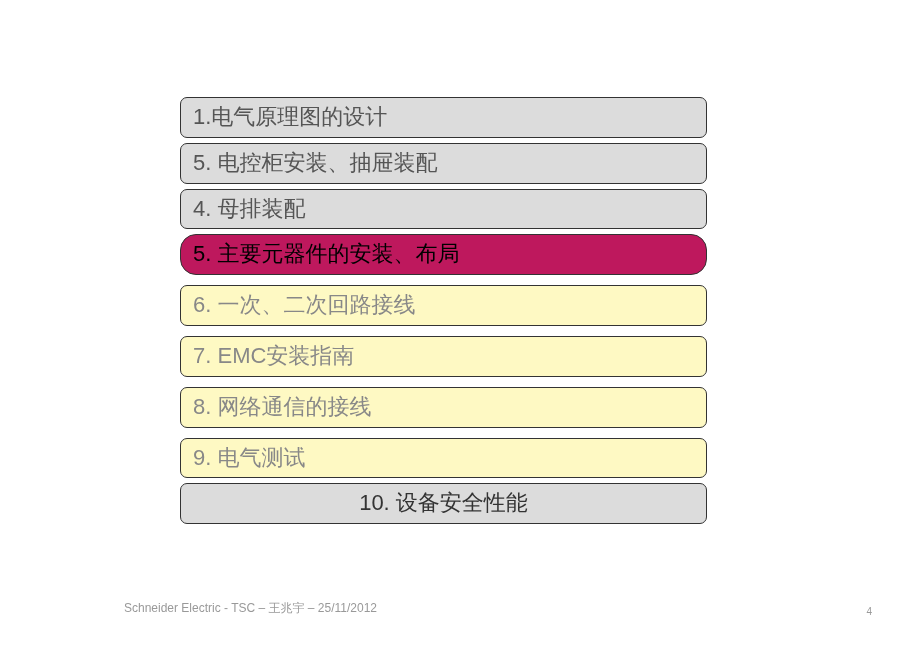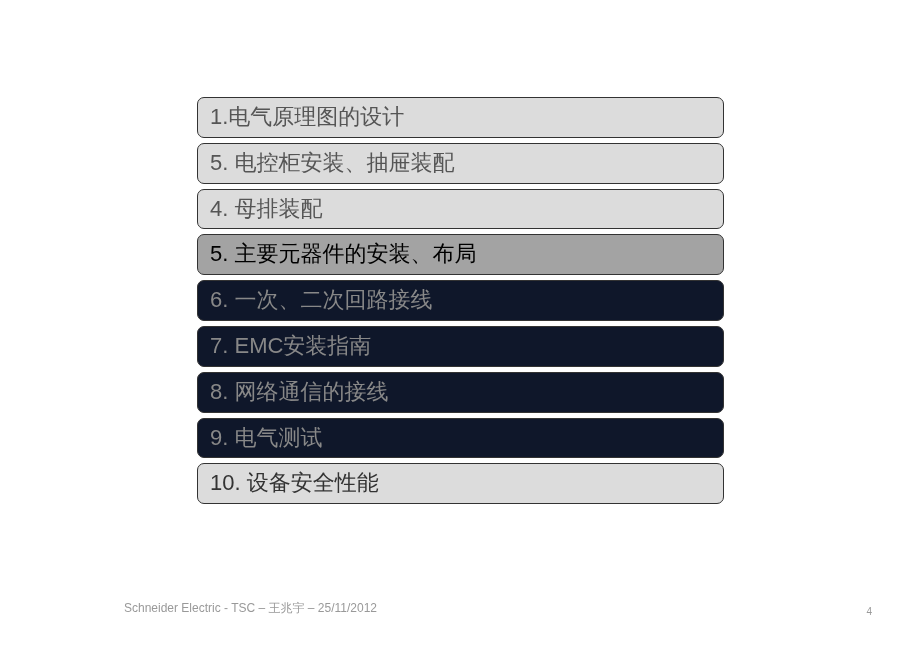--- a/index.html
+++ b/index.html
@@ -15,46 +15,49 @@
       position: relative;
     }
     .slide-container {
       width: 100%;
       height: 100%;
       position: relative;
     }
     .list-container {
       position: absolute;
       top: 97px;
-      left: 197px;
+      left: 180px;
       width: 527px;
     }
     .list-item {
       border: 1px solid #333;
       border-radius: 7px;
       padding: 4px 12px;
       margin-bottom: 5px;
       font-size: 22px;
       line-height: 1.4;
     }
     .item-gray {
       background: #dcdcdc;
       color: #555;
     }
     .item-cyan {
-      background: #a3a3a3;
+      background: #be185d;
       color: #000;
+      border-radius: 16px;
     }
     .item-green {
-      background: #0f172a;
+      background: #fef9c3;
       color: #888;
+      margin-top: 10px;
     }
     .item-gray-last {
       background: #dcdcdc;
       color: #333;
+      text-align: center;
     }
     .footer {
       position: absolute;
       bottom: 34px;
       left: 124px;
       font-size: 12px;
       color: #999;
     }
     .page-number {
       position: absolute;

